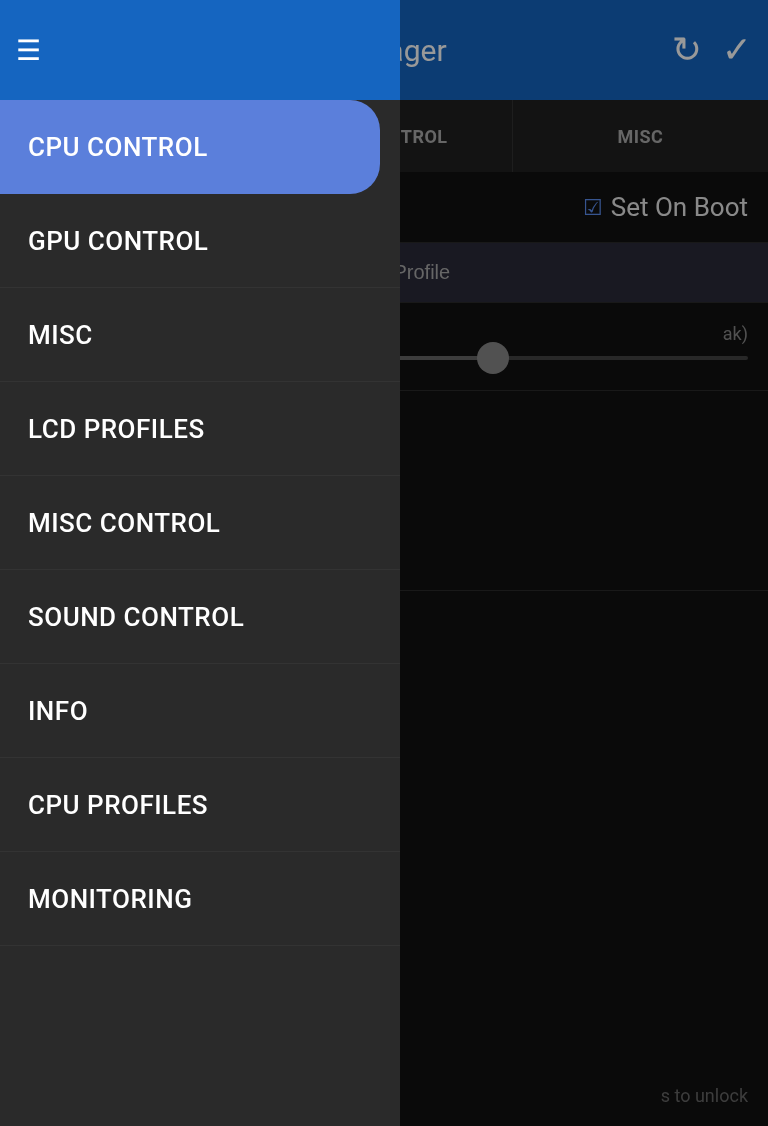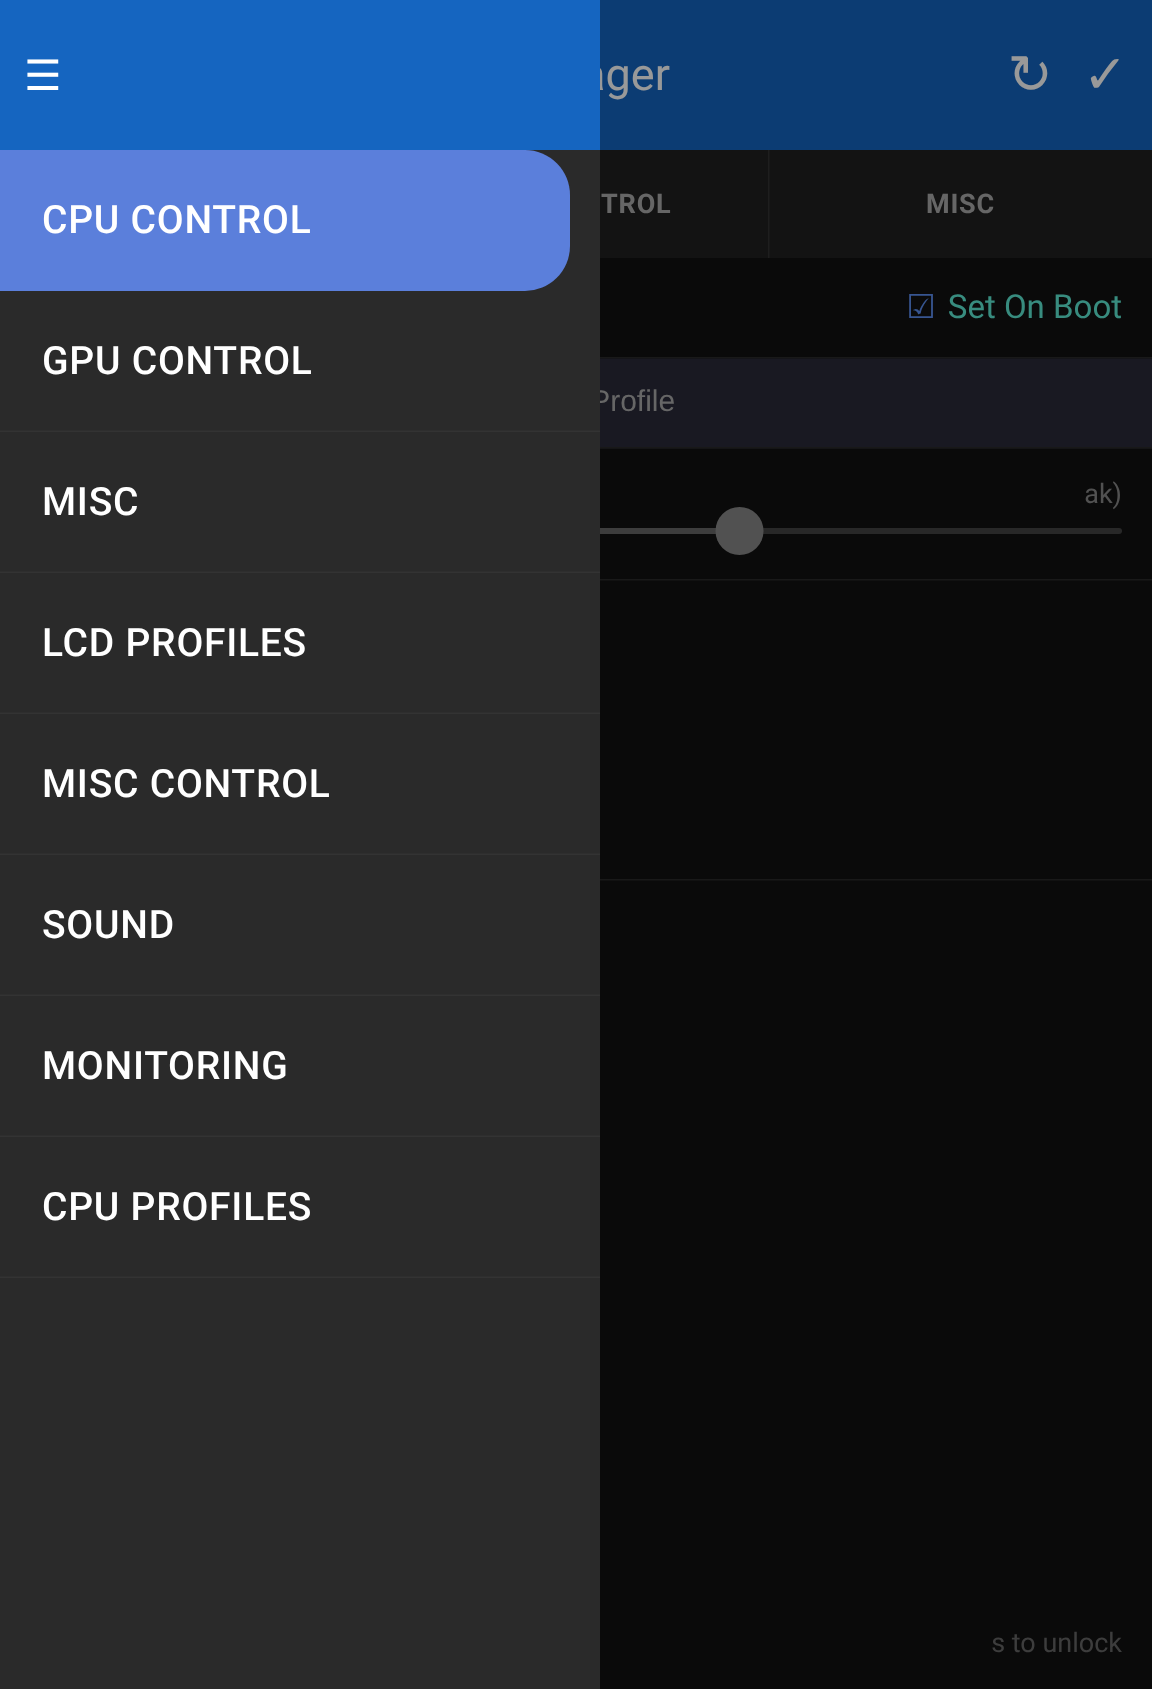--- a/index.html
+++ b/index.html
@@ -118,22 +118,22 @@
       border-bottom: 1px solid #2a2a2a;
     }
 
     .checkbox-icon {
       color: #5c8ef0;
       font-size: 22px;
       margin-right: 8px;
     }
 
     .set-on-boot-label {
-      color: #5eead4;
-      font-size: 22px;
+      color: #e5e5e5;
+      font-size: 26px;
     }
 
     .restore-profile-btn {
       background: #2a2a3a;
       color: #aaa;
       border: none;
       padding: 18px 30px;
       font-size: 20px;
       width: 100%;
       text-align: center;
@@ -358,27 +358,30 @@
     </div>
 
     <div class="drawer-nav-item">
       <span>LCD PROFILES</span>
     </div>
 
     <div class="drawer-nav-item">
       <span>MISC CONTROL</span>
     </div>
 
-
-    <div class="drawer-nav-item">
-      <span>SOUND</span>
+    <div class="drawer-nav-item">
+      <span>SOUND CONTROL</span>
+    </div>
+
+    <div class="drawer-nav-item">
+      <span>INFO</span>
+    </div>
+
+    <div class="drawer-nav-item">
+      <span>CPU PROFILES</span>
     </div>
 
     <div class="drawer-nav-item">
       <span>MONITORING</span>
-    </div>
-
-    <div class="drawer-nav-item">
-      <span>CPU PROFILES</span>
     </div>
 
   </nav>
 </div>
 
 </body></html>

